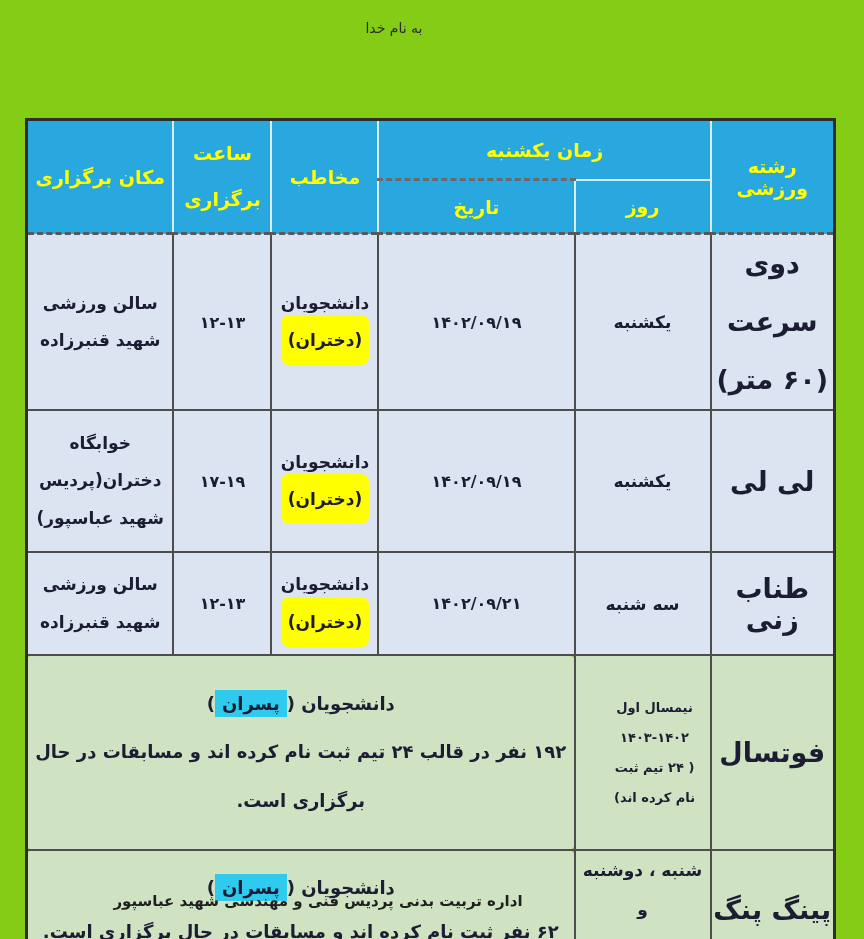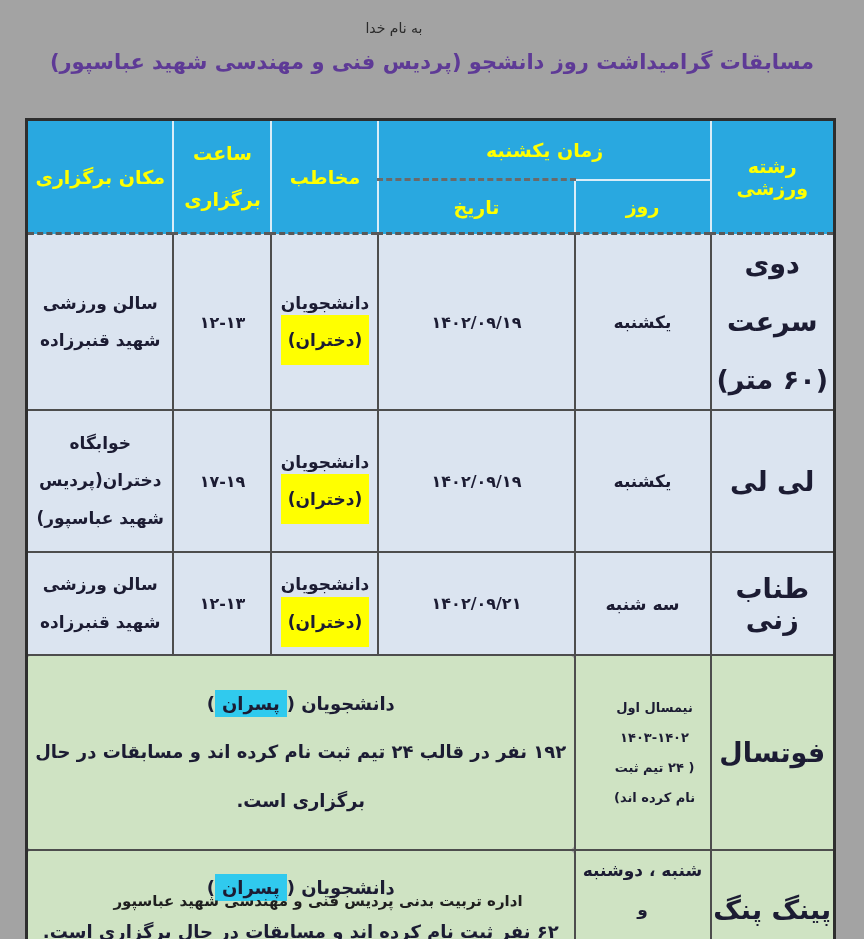--- a/index.html
+++ b/index.html
@@ -2,21 +2,21 @@
 <html lang="fa" dir="rtl"><head>
 <meta charset="utf-8">
 <style>
   * { box-sizing: border-box; margin: 0; padding: 0; }
   html, body { background: #ffffff; }
   body {
     width: 864px; height: 939px;
     font-family: "DejaVu Sans", sans-serif;
     direction: rtl;
   }
-  .page { position: relative; width: 864px; height: 939px; overflow: hidden; background: #a3a3a3; }
+  .page { position: relative; width: 864px; height: 939px; overflow: hidden; background: #84cc16; }
 
   .bismillah {
     position: absolute; top: 20px; left: 0; width: 100%;
     text-align: center; font-size: 14px; color: #2b2b2b;
     transform: translateX(-38px);
   }
   .page-title {
     position: absolute; top: 50px; left: 0; width: 100%;
     text-align: center; font-size: 21px; font-weight: bold; color: #5E3A96;
   }
@@ -67,36 +67,35 @@
   td.sport .ln { line-height: 2.15; }
   td.date-cell, td.hour-cell { font-size: 16px; }
 
   td.sem-cell .ln { line-height: 2.3; font-size: 13px; padding-left: 24px; }
   td.days-cell .ln { line-height: 2.3; }
 
   td.detail-cell { font-size: 18px; border-radius: 7px; }
   td.detail-cell .ln { line-height: 2.7; }
   tr.r-pingpong td.detail-cell .ln { line-height: 2.45; }
 
-  .hl-y { background: #FFFF00; padding: 15px 7px; }
+  .hl-y { background: #FFFF00; padding: 15px 7px; border-radius: 8px; }
   .hl-c { background: #30CAEE; padding: 3px 7px; }
 
   .footer-note {
     position: absolute; top: 892px; left: 0; width: 100%;
     text-align: center; font-size: 15px; font-weight: bold; color: #1f1f1f;
     transform: translateX(-114px);
   }
 </style>
 </head>
 <body>
 
 <div class="page">
 
   <div class="bismillah">به نام خدا</div>
-  <div class="page-title">مسابقات گرامیداشت  روز دانشجو (پردیس فنی و مهندسی شهید عباسپور)</div>
 
   <table class="sched" dir="rtl">
     <colgroup>
       <col class="c-sport">
       <col class="c-day">
       <col class="c-date">
       <col class="c-audience">
       <col class="c-hour">
       <col class="c-location">
     </colgroup>

